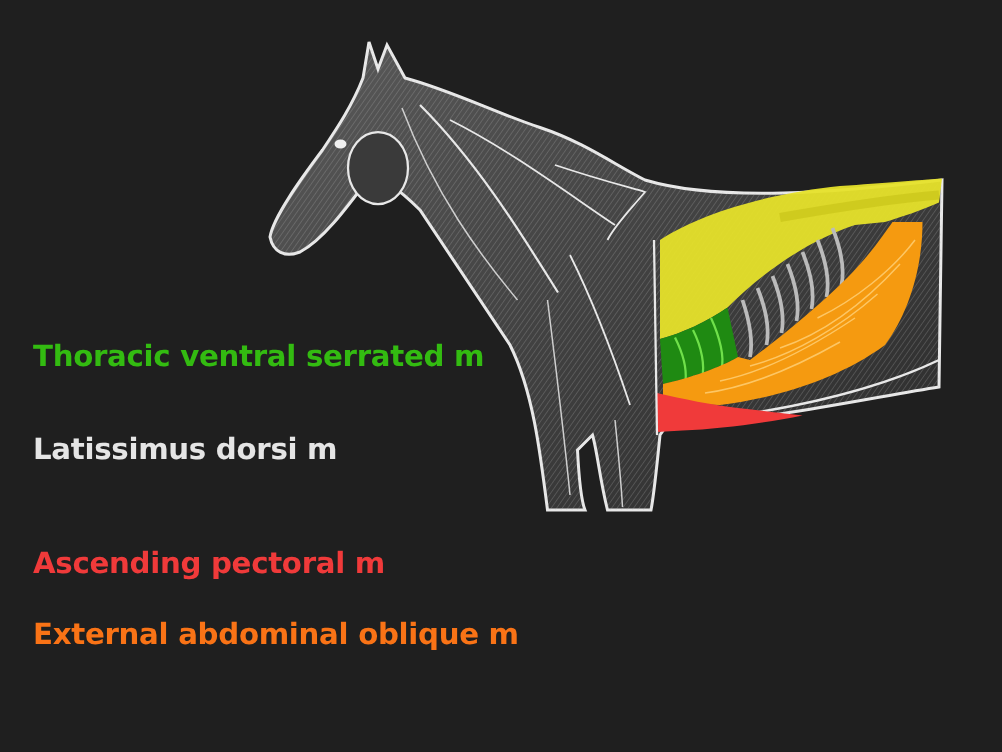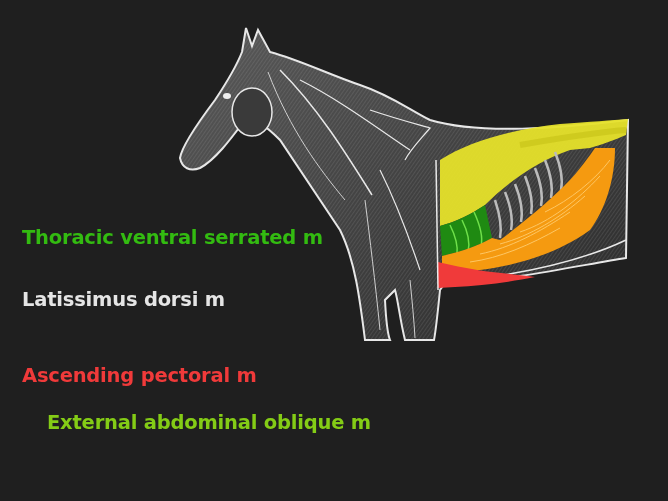--- a/index.html
+++ b/index.html
@@ -110,14 +110,14 @@
                C510,282 480,286 455,287 L438,288 Z" fill="#f03a3a"></path>
       <path d="M436,160 L438,290" stroke="#e8e8e8" stroke-width="1.5" fill="none"></path>
     </g>
   </svg>
 </div>
 
 <div class="legend">
   <div class="legend-item" style="top:228px; color:#33bb11;">Thoracic ventral serrated m</div>
   <div class="legend-item" style="top:290px; color:#e5e5e5;">Latissimus dorsi m</div>
   <div class="legend-item" style="top:350px; color:#f03a3a;margin-top:16px;">Ascending pectoral m</div>
-  <div class="legend-item" style="top:413px; color:#84cc16;margin-left:25px;">External abdominal oblique m</div>
+  <div class="legend-item" style="top:413px; color:#f97316;">External abdominal oblique m</div>
 </div>
 
 </body></html>

